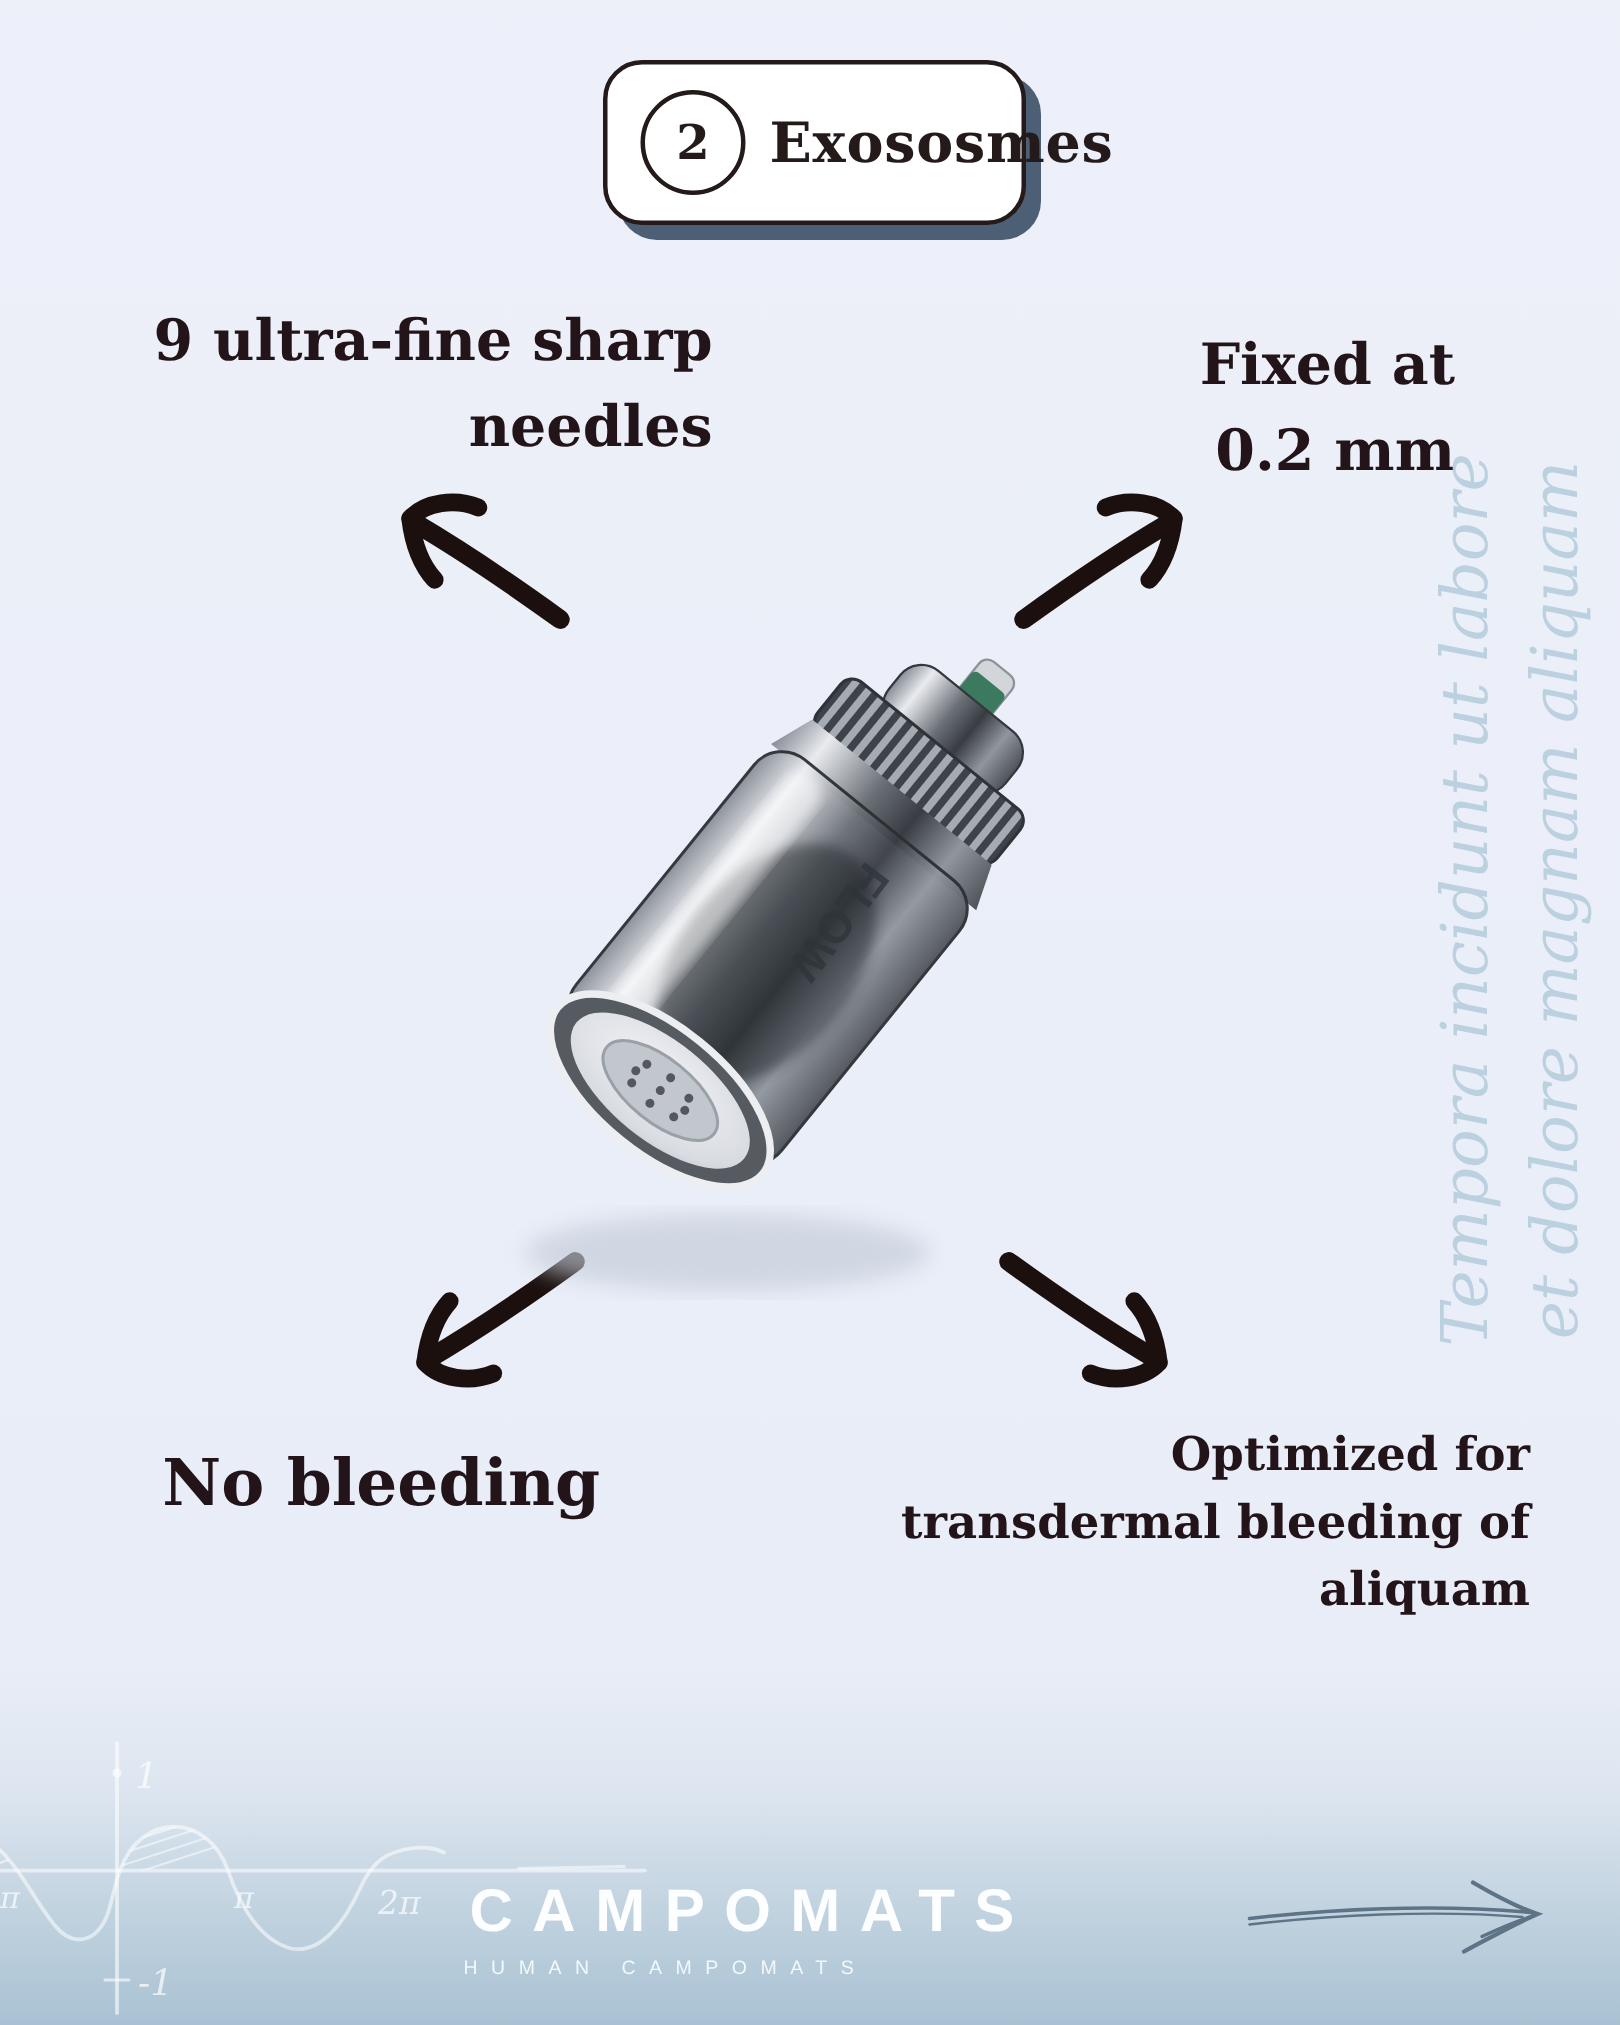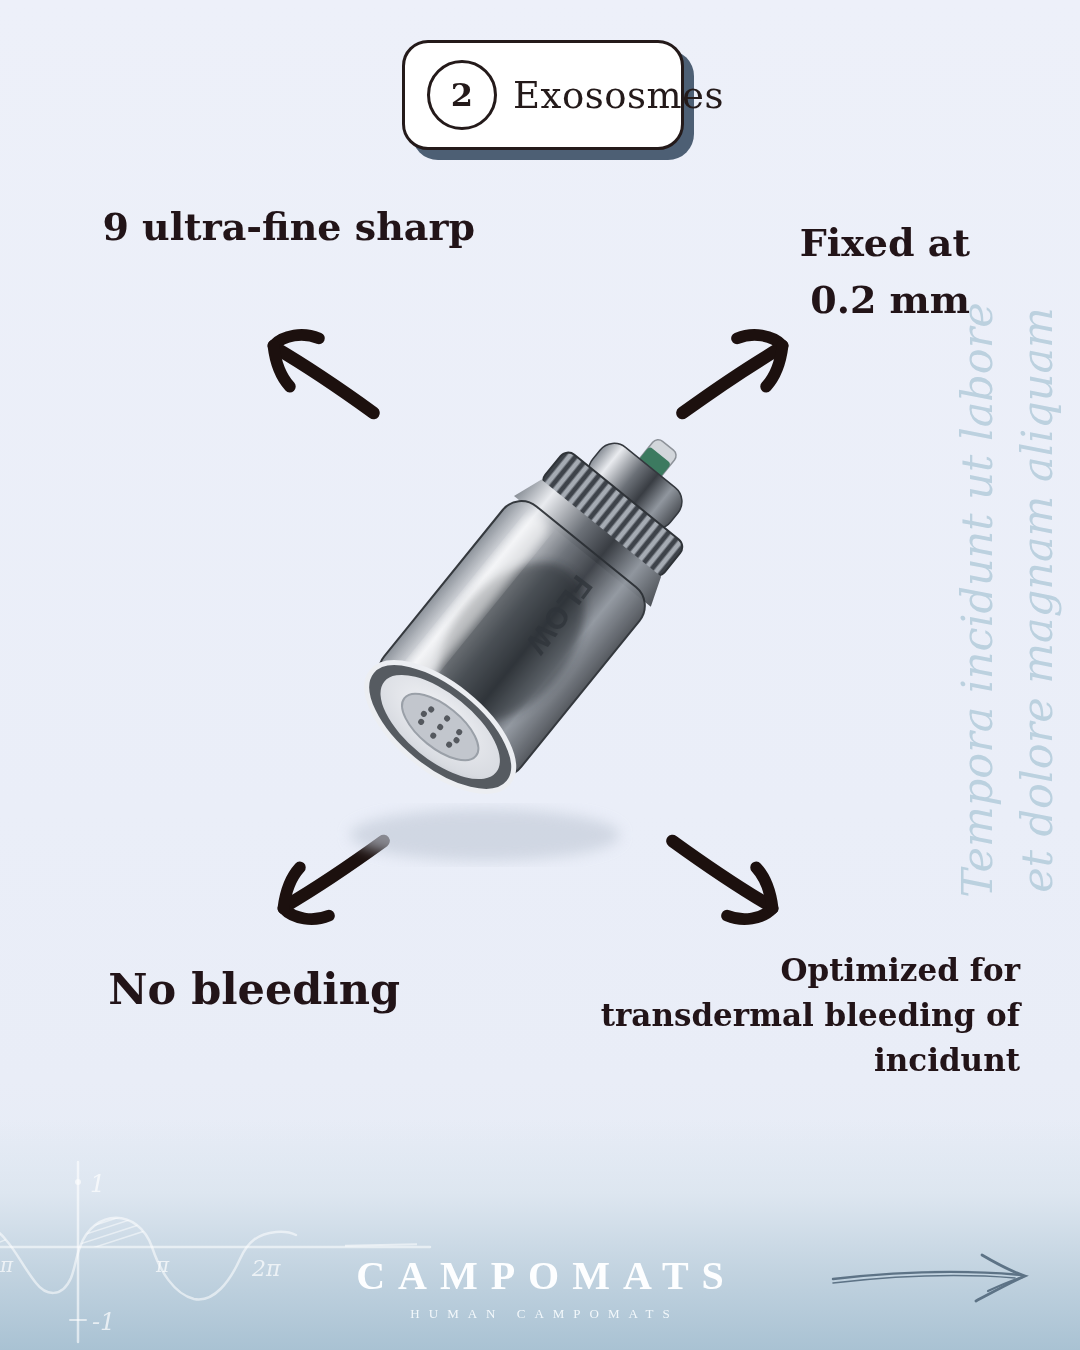--- a/index.html
+++ b/index.html
@@ -13,21 +13,21 @@
     position:absolute;left:402px;top:40px;width:276px;height:104px;
     background:#ffffff;border:3px solid #241a1a;border-radius:26px;
     box-shadow:10px 10px 0 #4d5f74;
     display:flex;align-items:center;
   }
   .badge-circle{
     width:64px;height:64px;border:3px solid #241a1a;border-radius:50%;
     margin-left:22px;display:flex;align-items:center;justify-content:center;
     font-weight:700;font-size:32px;color:#241a1a;flex:0 0 auto;
   }
-  .badge-label{margin-left:16px;font-weight:400;font-size:37px;color:#241a1a;letter-spacing:.5px;}
+  .badge-label{margin-left:16px;font-weight:700;font-size:37px;color:#241a1a;letter-spacing:.5px;}
   
   .callout{position:absolute;color:#221418;font-weight:700;text-align:right;}
   .callout div{white-space:nowrap;}
   .co-tl{left:25px;top:198px;width:450px;font-size:38px;line-height:1.5;}
   .co-tr{left:705px;top:214px;width:265px;font-size:38px;line-height:1.5;}
   .co-bl{left:40px;top:962px;width:360px;font-size:43px;line-height:1.3;}
   .co-br{left:560px;top:948px;width:460px;font-size:31px;line-height:1.45;}
   
   .arrow{position:absolute;width:140px;height:100px;}
   .arrow svg{width:100%;height:100%;display:block;}
@@ -46,53 +46,54 @@
   }
   
   .footer-fade{
     position:absolute;left:0;top:1120px;width:1080px;height:230px;
     background:linear-gradient(180deg,rgba(234,238,248,0) 0%,#dde6f0 32%,#c2d3e0 66%,#a9c2d3 100%);
   }
   .footer-graph{position:absolute;left:0;top:1150px;width:560px;height:200px;}
   .footer-divider{position:absolute;left:345px;top:1244px;width:72px;height:2px;
     background:rgba(255,255,255,.55);transform:rotate(-1deg);}
   .logo{
-    position:absolute;left:300px;top:1252px;width:480px;text-align:center;
-    color:#fdfeff;font-family:Liberation Serif, serif;
+    position:absolute;left:300px;top:1252px;width:480px;text-align:left;
+    color:#fdfeff;font-family:Liberation Sans, sans-serif;
   }
   .logo .brand{font-size:40px;font-weight:700;letter-spacing:13px;padding-left:13px;}
   .logo .tagline{margin-top:7px;font-size:13px;font-weight:400;letter-spacing:9px;padding-left:9px;color:#f3f8fb;}
   .sketch-arrow{position:absolute;left:825px;top:1245px;width:230px;height:65px;}
 </style>
 </head>
 <body>
 
 <div class="canvas">
 
   <div class="badge">
     <div class="badge-circle">
       <span>2</span>
     </div>
     <div class="badge-label">Exososmes</div>
   </div>
 
   <div class="callout co-tl">
     <div>9 ultra-fine sharp</div>
+    <div>needles</div>
   </div>
   <div class="callout co-tr">
     <div>Fixed at</div>
     <div>0.2 mm</div>
   </div>
   <div class="callout co-bl">
     <div>No bleeding</div>
   </div>
   <div class="callout co-br">
     <div>Optimized for</div>
     <div>transdermal bleeding of</div>
-    <div>incidunt</div>
+    <div>aliquam</div>
   </div>
 
   <div class="arrow a-tr">
     <svg viewBox="0 0 150 110">
       <g fill="none" stroke="#1c100e" stroke-linecap="round">
         <path d="M 14 100 C 50 74, 92 46, 121 29" stroke-width="14"></path>
         <path d="M 124 26 C 113 14, 91 11, 74 18" stroke-width="13"></path>
         <path d="M 124 26 C 122 43, 117 59, 106 71" stroke-width="13"></path>
       </g>
     </svg>

